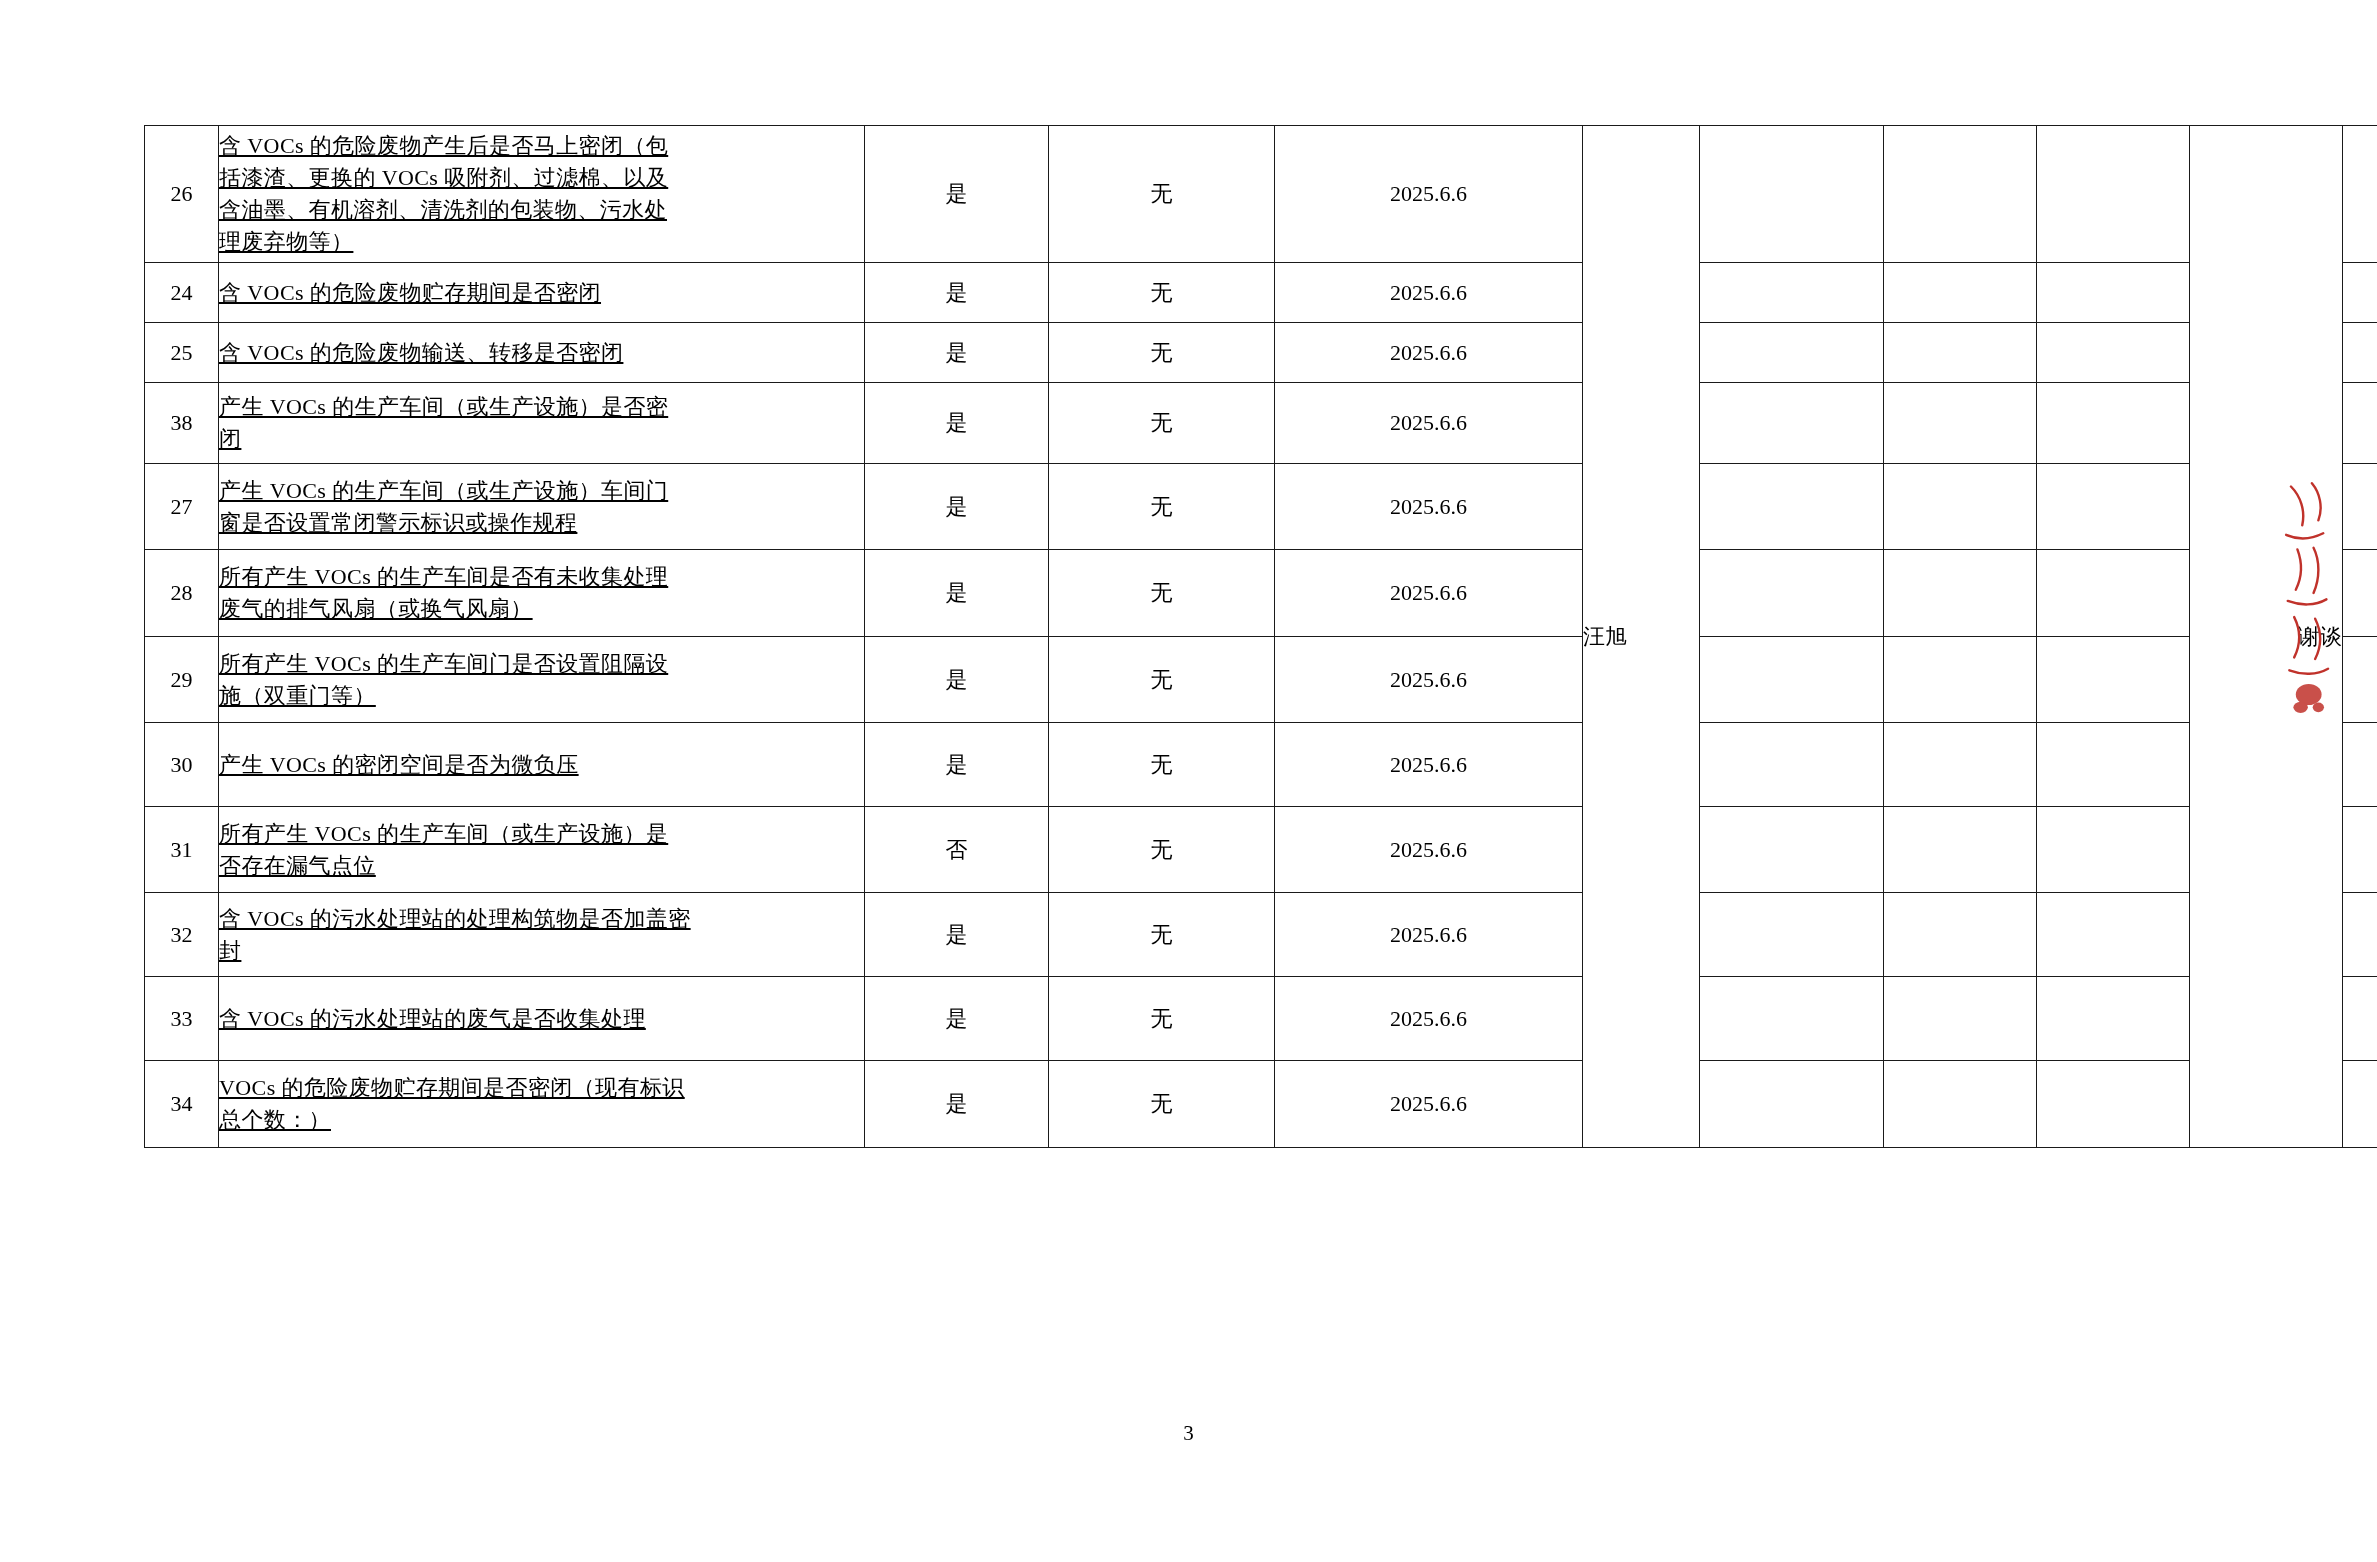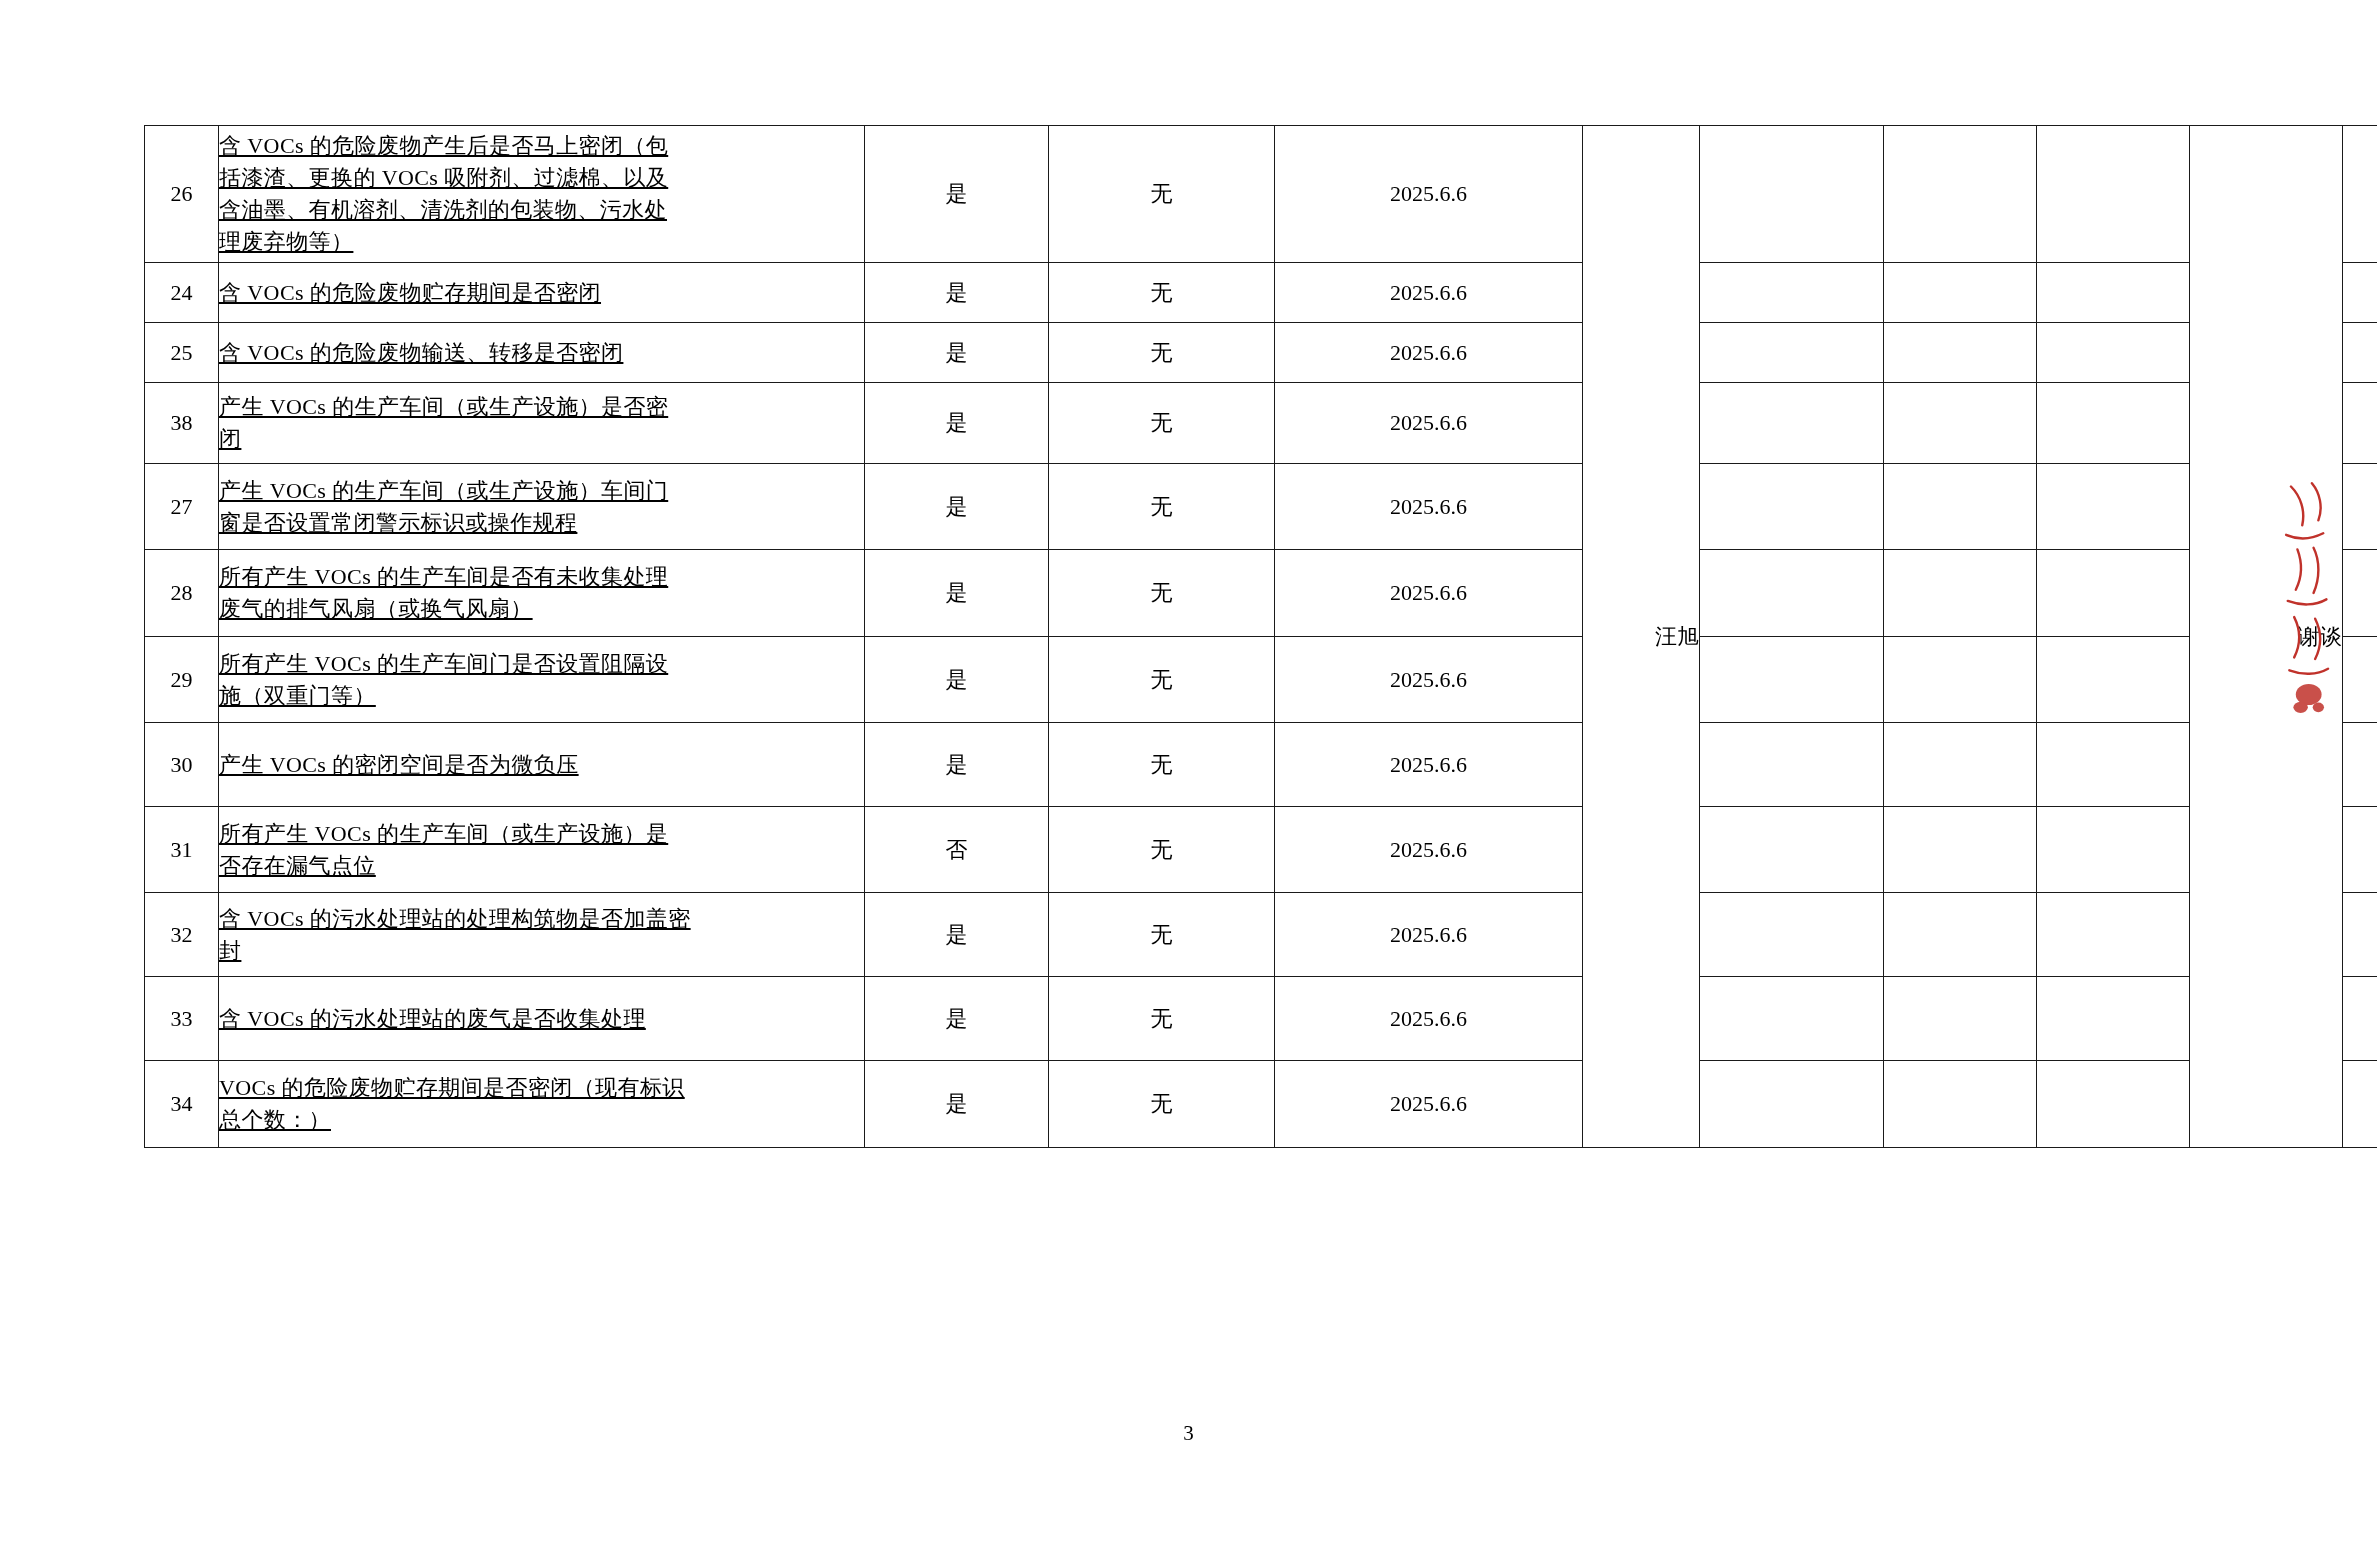--- a/index.html
+++ b/index.html
@@ -36,21 +36,21 @@
     vertical-align: middle;
     font-size: 22px;
     line-height: 1.45;
     font-family: "Liberation Serif", "DejaVu Serif", serif;
   }
   .col-no      { width: 74px;  text-align: center; }
   .col-item    { width: 646px; text-align: left; padding: 8px 11.3px 8px 13px; text-decoration: underline; }
   .col-yn      { width: 184px; text-align: center; }
   .col-none    { width: 226px; text-align: center; }
   .col-date    { width: 308px; text-align: center; }
-  .col-person  { width: 117px; text-align: right; }
+  .col-person  { width: 117px; text-align: left; }
   .col-blank1  { width: 184px; }
   .col-blank2  { width: 153px; }
   .col-blank3  { width: 153px; }
   .col-sign    { width: 153px; text-align: right; }
   .col-result  { width: 153px; text-align: center; }
   .item-txt {
     display: block;
     white-space: pre-line;
     letter-spacing: 0.4px;
   }

